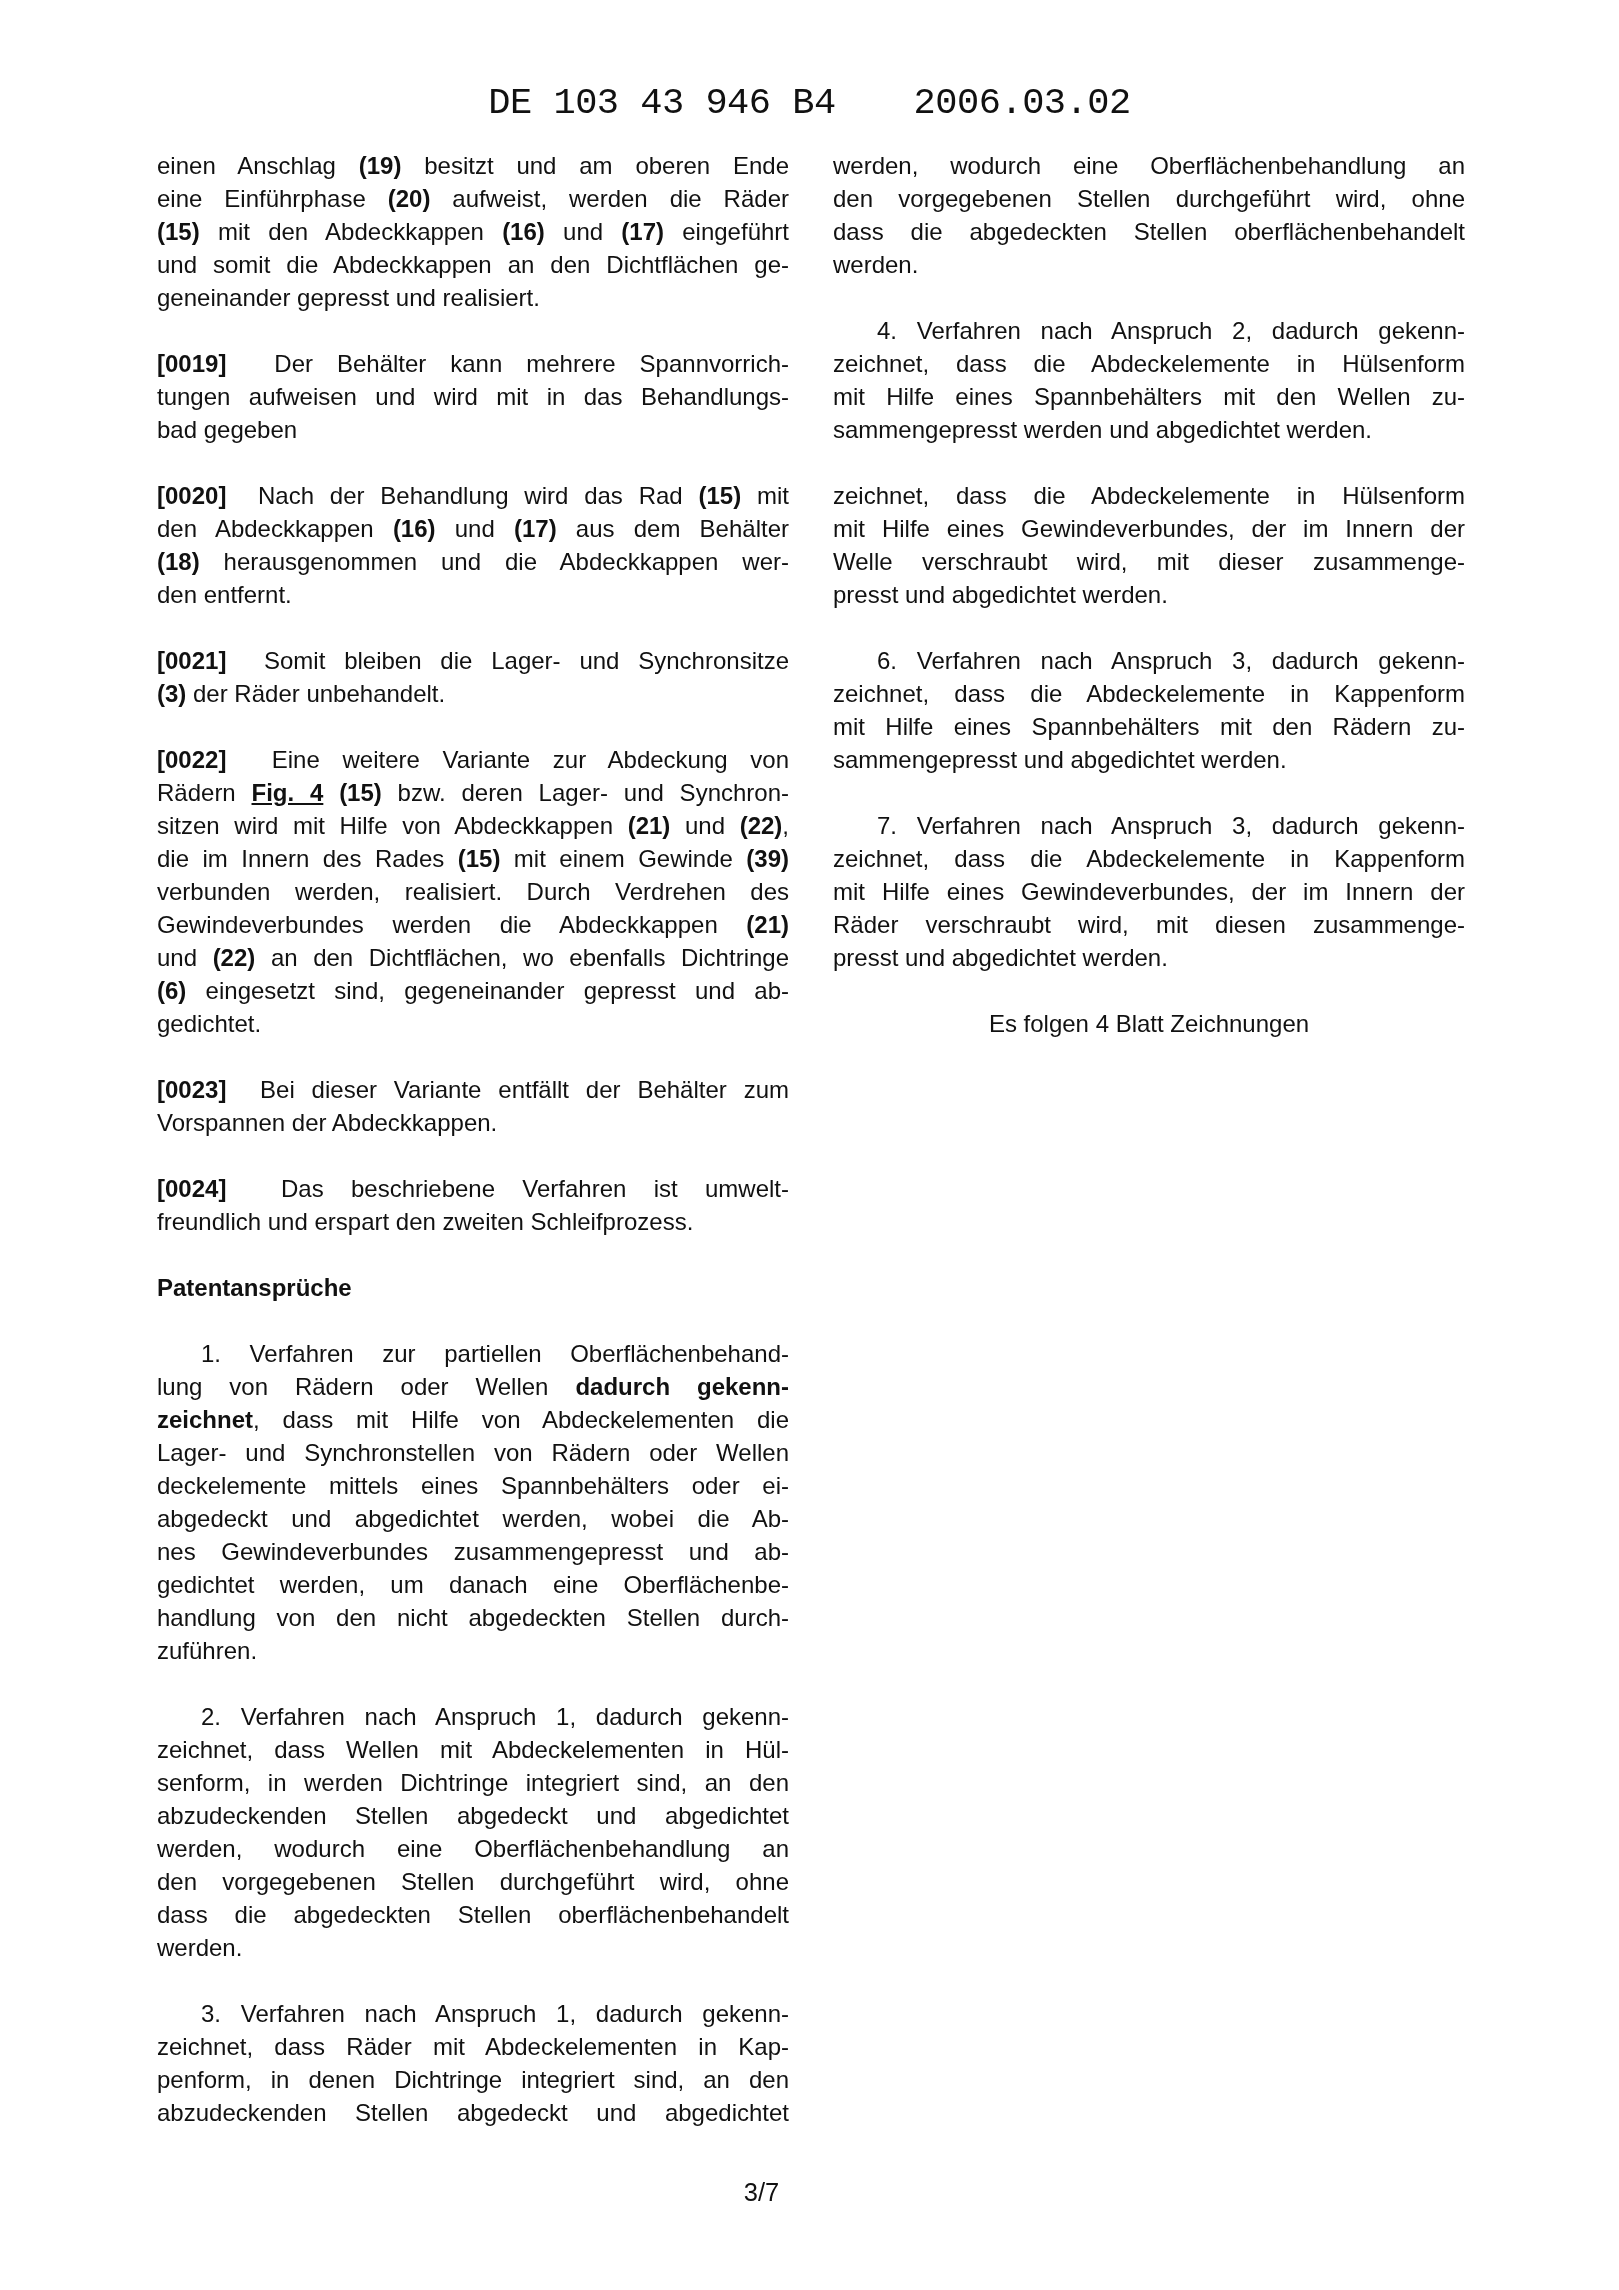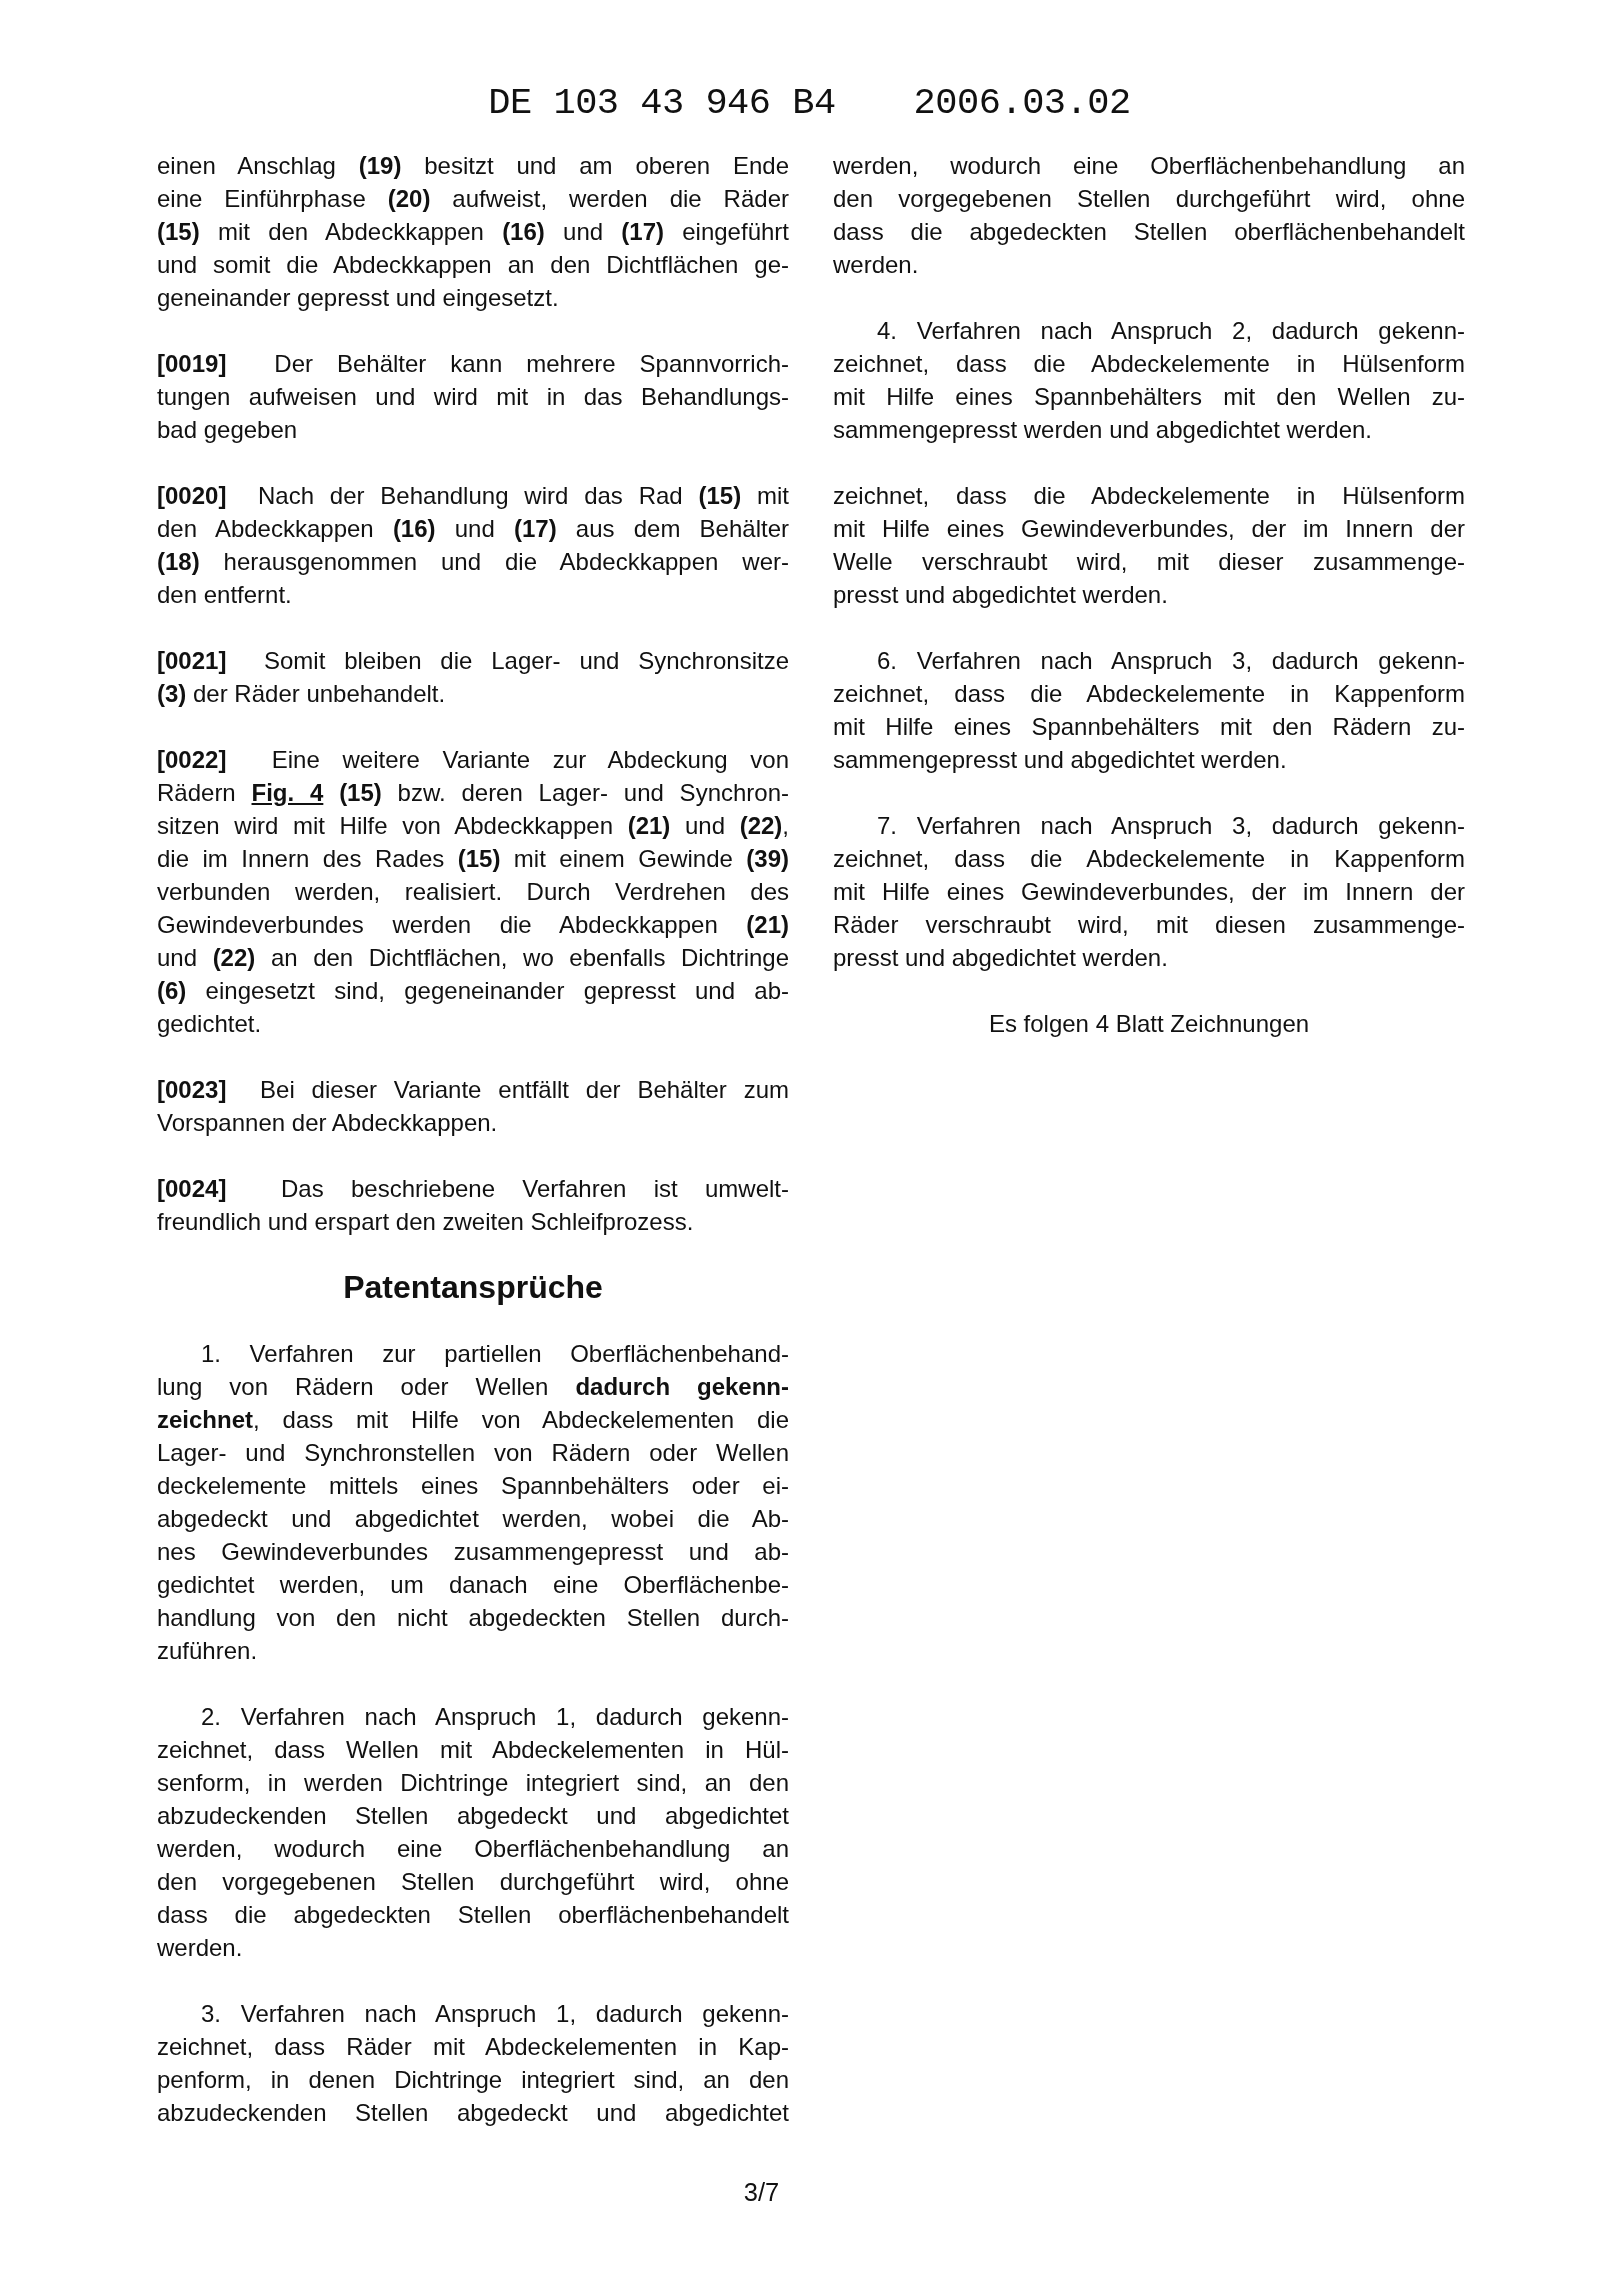--- a/index.html
+++ b/index.html
@@ -13,38 +13,38 @@
   .col.left { left: 157px; top: 149px; }
   .col.right { left: 833px; top: 149px; }
   .block { position: relative; }
   .line { display: block; height: 33px; line-height: 33px; font-size: 24px;
           text-align: justify; text-align-last: justify; white-space: nowrap; overflow: visible; }
   .line.last { text-align-last: left; }
   .line.indent { padding-left: 44px; }
   .gap { height: 33px; }
   b { font-weight: bold; }
   .figref { font-weight: bold; text-decoration: underline; }
-  .heading { font-weight: bold; text-align: center; font-size: 32px; height: 33px; line-height: 33px; }
+  .heading { font-weight: bold; text-align: left; font-size: 24px; height: 33px; line-height: 33px; }
   .center { text-align: center; font-size: 24px; height: 33px; line-height: 33px; }
   .pagenum { position: absolute; top: 2178px; left: 0; width: 1523px; text-align: center; font-size: 25.5px; }
 </style>
 </head>
 <body>
 
 <div class="header">
   <span>DE 103 43 946 B4</span><span class="date">2006.03.02</span>
 </div>
 
 <div class="col left">
   <div class="block">
     <span class="line">einen Anschlag <b>(19)</b> besitzt und am oberen Ende</span>
     <span class="line">eine Einführphase <b>(20)</b> aufweist, werden die Räder</span>
     <span class="line"><b>(15)</b> mit den Abdeckkappen <b>(16)</b> und <b>(17)</b> eingeführt</span>
     <span class="line">und somit die Abdeckkappen an den Dichtflächen ge-</span>
-    <span class="line last">geneinander gepresst und eingesetzt.</span>
+    <span class="line last">geneinander gepresst und realisiert.</span>
   </div>
   <div class="gap"></div>
 
   <div class="block">
     <span class="line"><b>[0019]</b>&nbsp; <span>Der Behälter kann mehrere Spannvorrich-</span></span>
     <span class="line">tungen aufweisen und wird mit in das Behandlungs-</span>
     <span class="line last">bad gegeben</span>
   </div>
   <div class="gap"></div>
 

